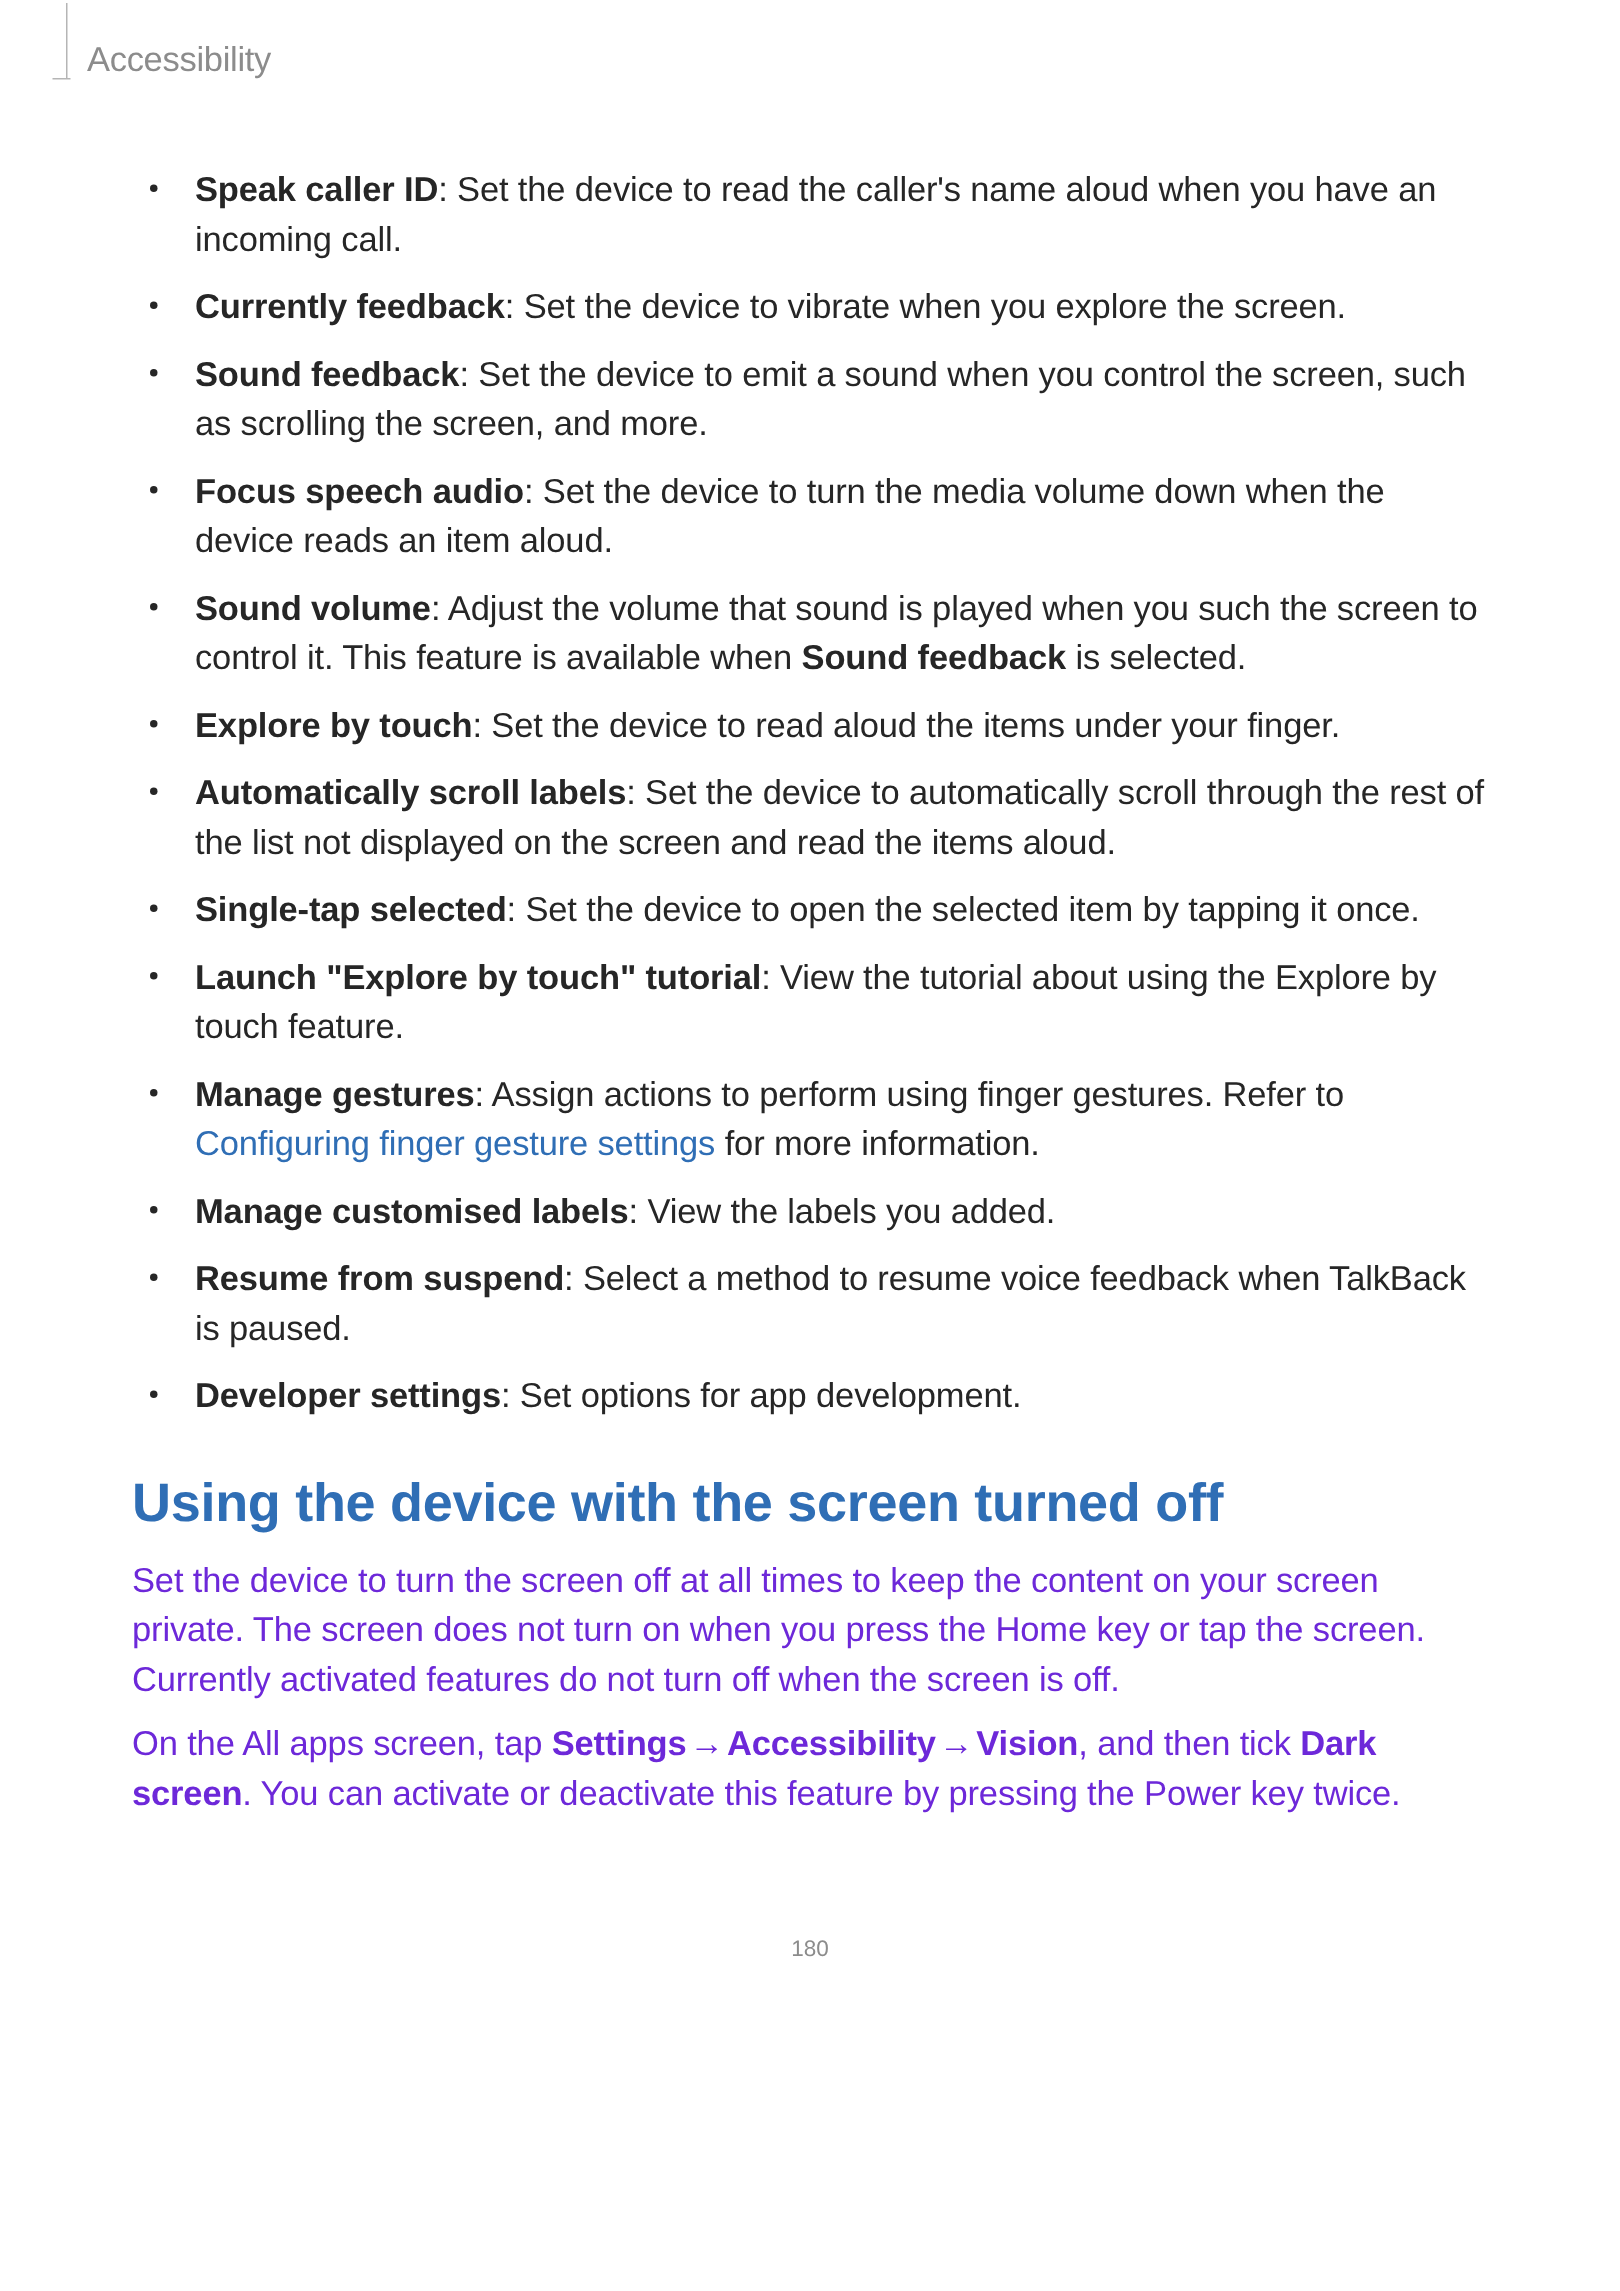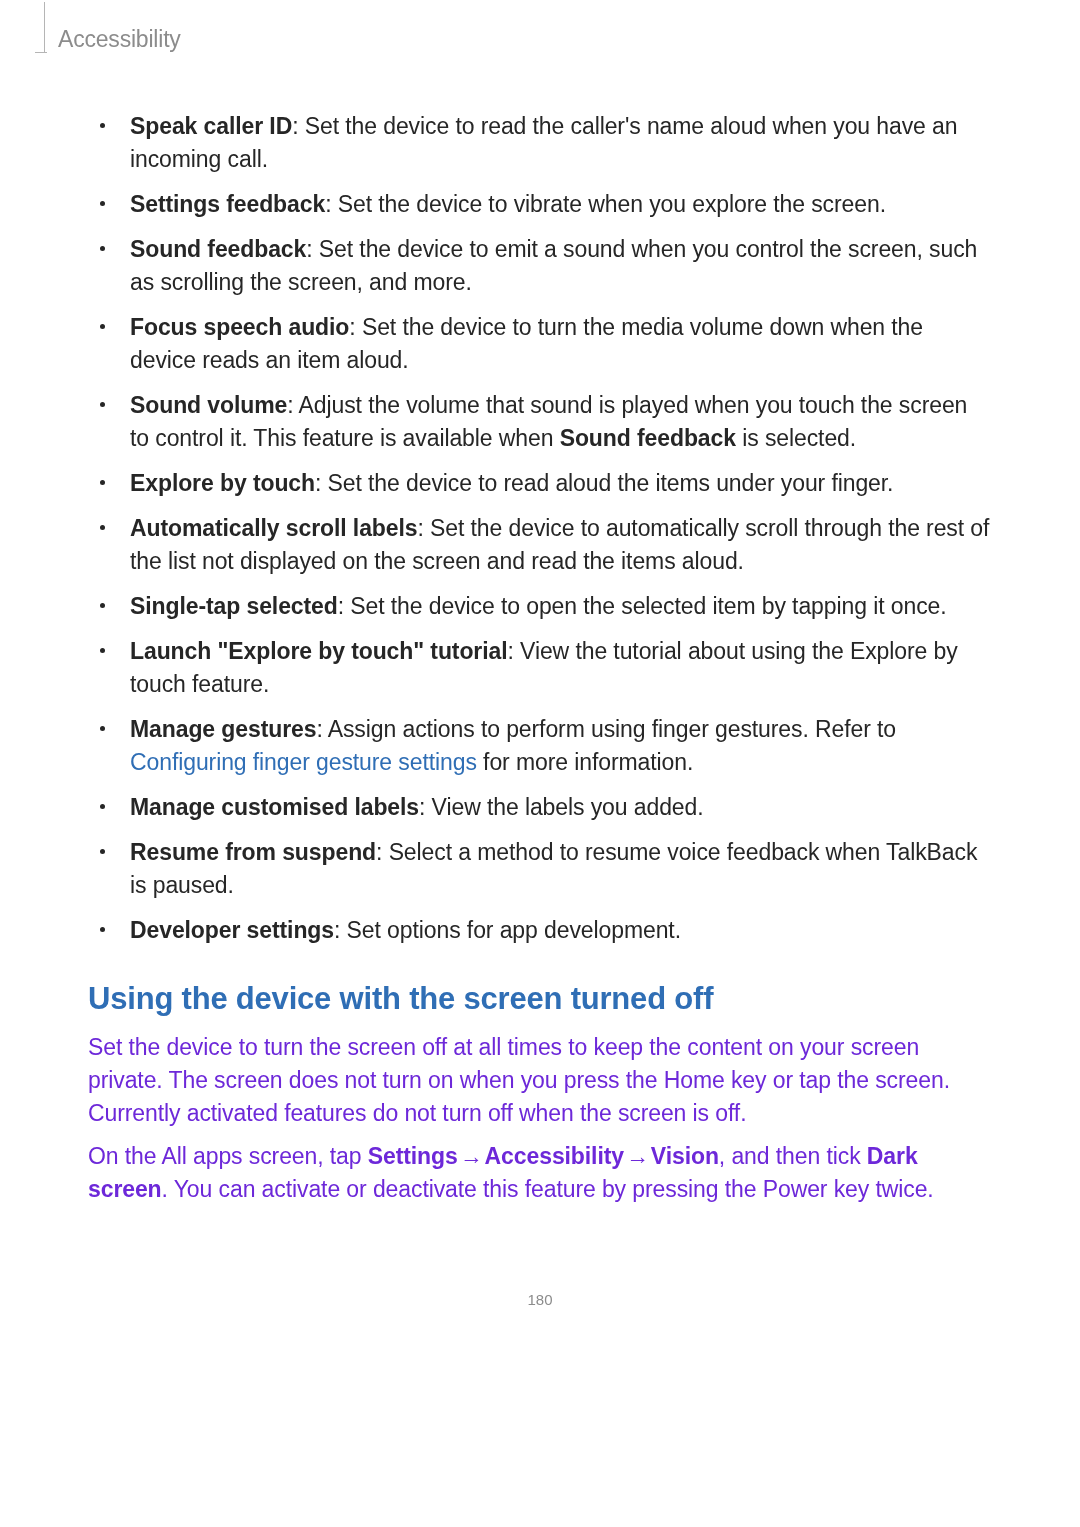--- a/index.html
+++ b/index.html
@@ -61,21 +61,21 @@
     left: 2px;
     top: 13px;
     width: 5px;
     height: 5px;
     background: #262626;
     border-radius: 50%;
   }
   .b { font-weight: 700; }
   .link { color: #2f6eb5; }
   h2.heading {
-    font-size: 31px;
+    font-size: 36px;
     font-weight: 600;
     color: #2f6eb5;
     margin-top: 34px;
     margin-bottom: 14px;
     letter-spacing: -0.2px;
   }
   p.para {
     font-size: 23px;
     line-height: 33px;
     color: #6d28d9;
@@ -104,36 +104,36 @@
   <div class="content">
     <ul class="bullets">
 
       <li>
         <span class="dot"></span>
         <span class="b">Speak caller ID</span><span>: Set the device to read the caller's name aloud when you have an incoming call.</span>
       </li>
 
       <li>
         <span class="dot"></span>
-        <span class="b">Settings feedback</span><span>: Set the device to vibrate when you explore the screen.</span>
+        <span class="b">Currently feedback</span><span>: Set the device to vibrate when you explore the screen.</span>
       </li>
 
       <li>
         <span class="dot"></span>
         <span class="b">Sound feedback</span><span>: Set the device to emit a sound when you control the screen, such as scrolling the screen, and more.</span>
       </li>
 
       <li>
         <span class="dot"></span>
         <span class="b">Focus speech audio</span><span>: Set the device to turn the media volume down when the device reads an item aloud.</span>
       </li>
 
       <li>
         <span class="dot"></span>
-        <span class="b">Sound volume</span><span>: Adjust the volume that sound is played when you touch the screen to control it. This feature is available when </span><span class="b">Sound feedback</span><span> is selected.</span>
+        <span class="b">Sound volume</span><span>: Adjust the volume that sound is played when you such the screen to control it. This feature is available when </span><span class="b">Sound feedback</span><span> is selected.</span>
       </li>
 
       <li>
         <span class="dot"></span>
         <span class="b">Explore by touch</span><span>: Set the device to read aloud the items under your finger.</span>
       </li>
 
       <li>
         <span class="dot"></span>
         <span class="b">Automatically scroll labels</span><span>: Set the device to automatically scroll through the rest of the list not displayed on the screen and read the items aloud.</span>

